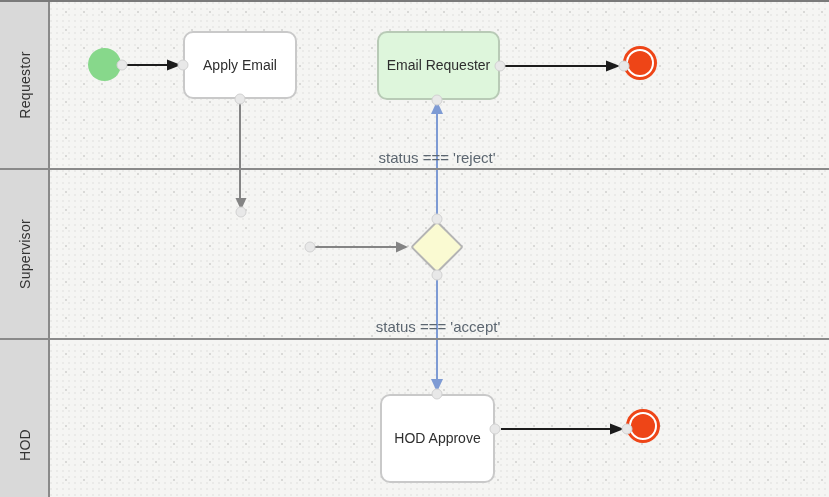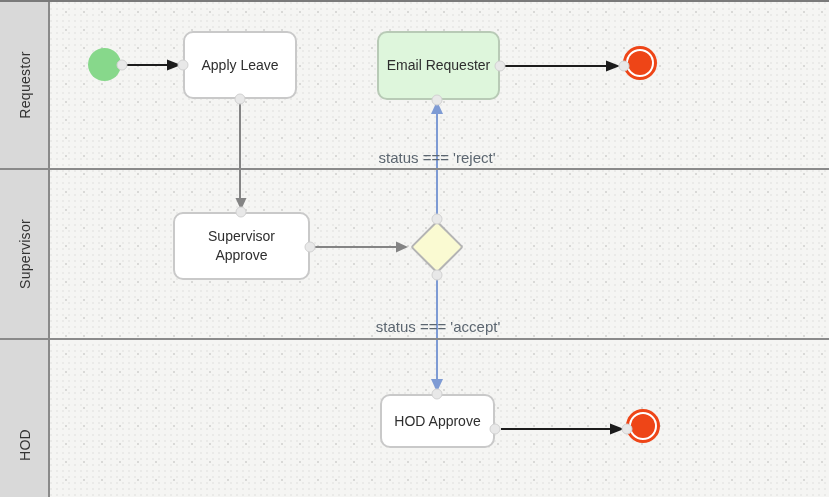--- a/index.html
+++ b/index.html
@@ -115,32 +115,29 @@
       <polygon class="fill-black" points="624,429 610,423.5 610,434.5"></polygon>
     </g>
   </svg>
 
   <div class="edge-label" style="left:437px;top:149px">status === 'reject'</div>
   <div class="edge-label" style="left:438px;top:318px">status === 'accept'</div>
 
   <div class="start-event"></div>
 
   <div class="task" style="left:183px;top:31px;width:114px;height:68px">
-    <span>Apply Leave</span>
+    <span>Apply Email</span>
   </div>
 
   <div class="task green" style="left:377px;top:31px;width:123px;height:69px">
     <span>Email Requester</span>
   </div>
 
-  <div class="task" style="left:173px;top:212px;width:137px;height:68px">
-    <span class="text-clamp">Supervisor Approve</span>
-  </div>
 
-  <div class="task" style="left:380px;top:394px;width:115px;height:54px">
+  <div class="task" style="left:380px;top:394px;width:115px;height:89px">
     <span>HOD Approve</span>
   </div>
 
   <div class="gateway"></div>
 
   <div class="end-event" style="left:623px;top:46px"></div>
   <div class="end-event" style="left:626px;top:409px"></div>
 
   <div class="dot" style="left:122px;top:65px"></div>
   <div class="dot" style="left:183px;top:65px"></div>

